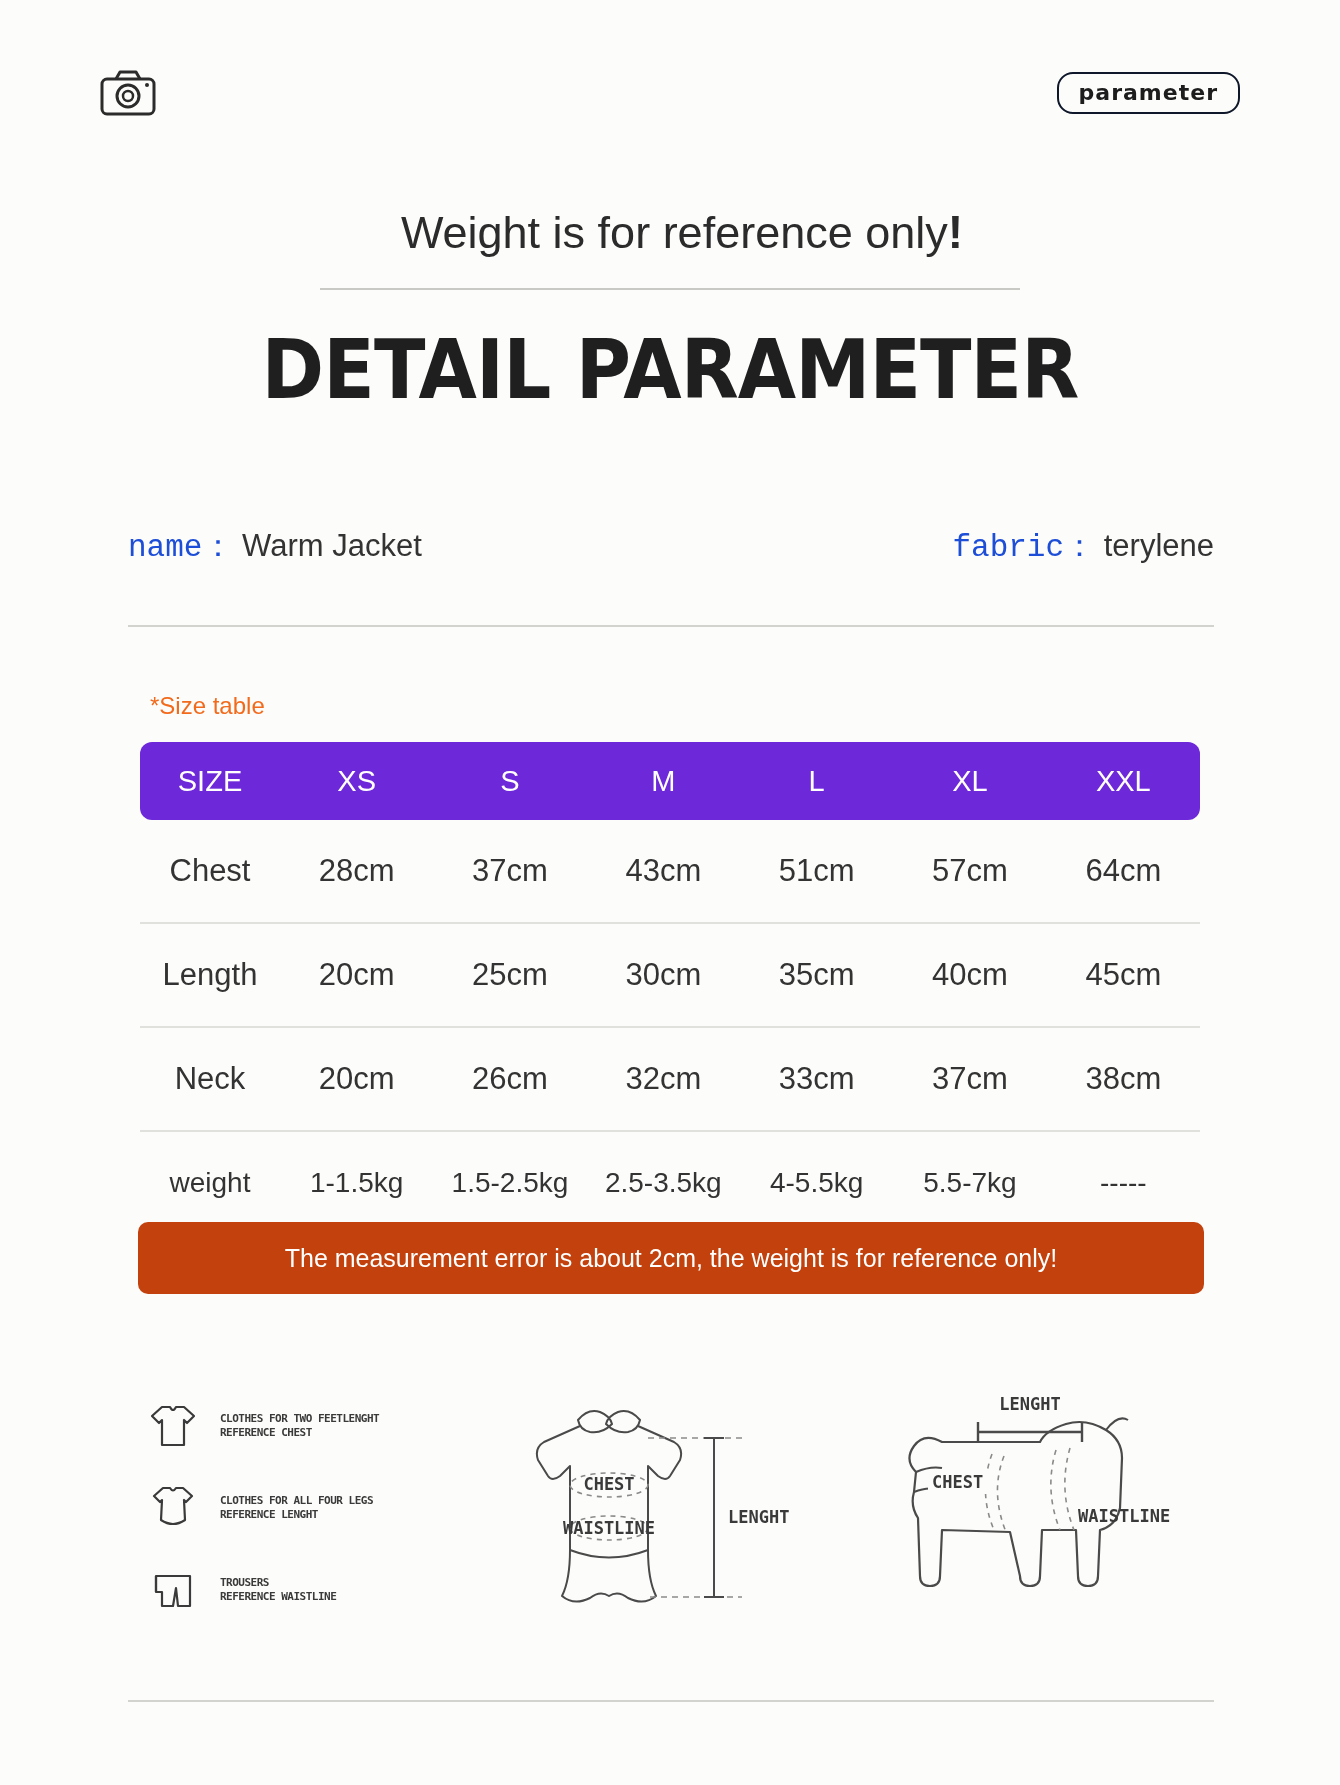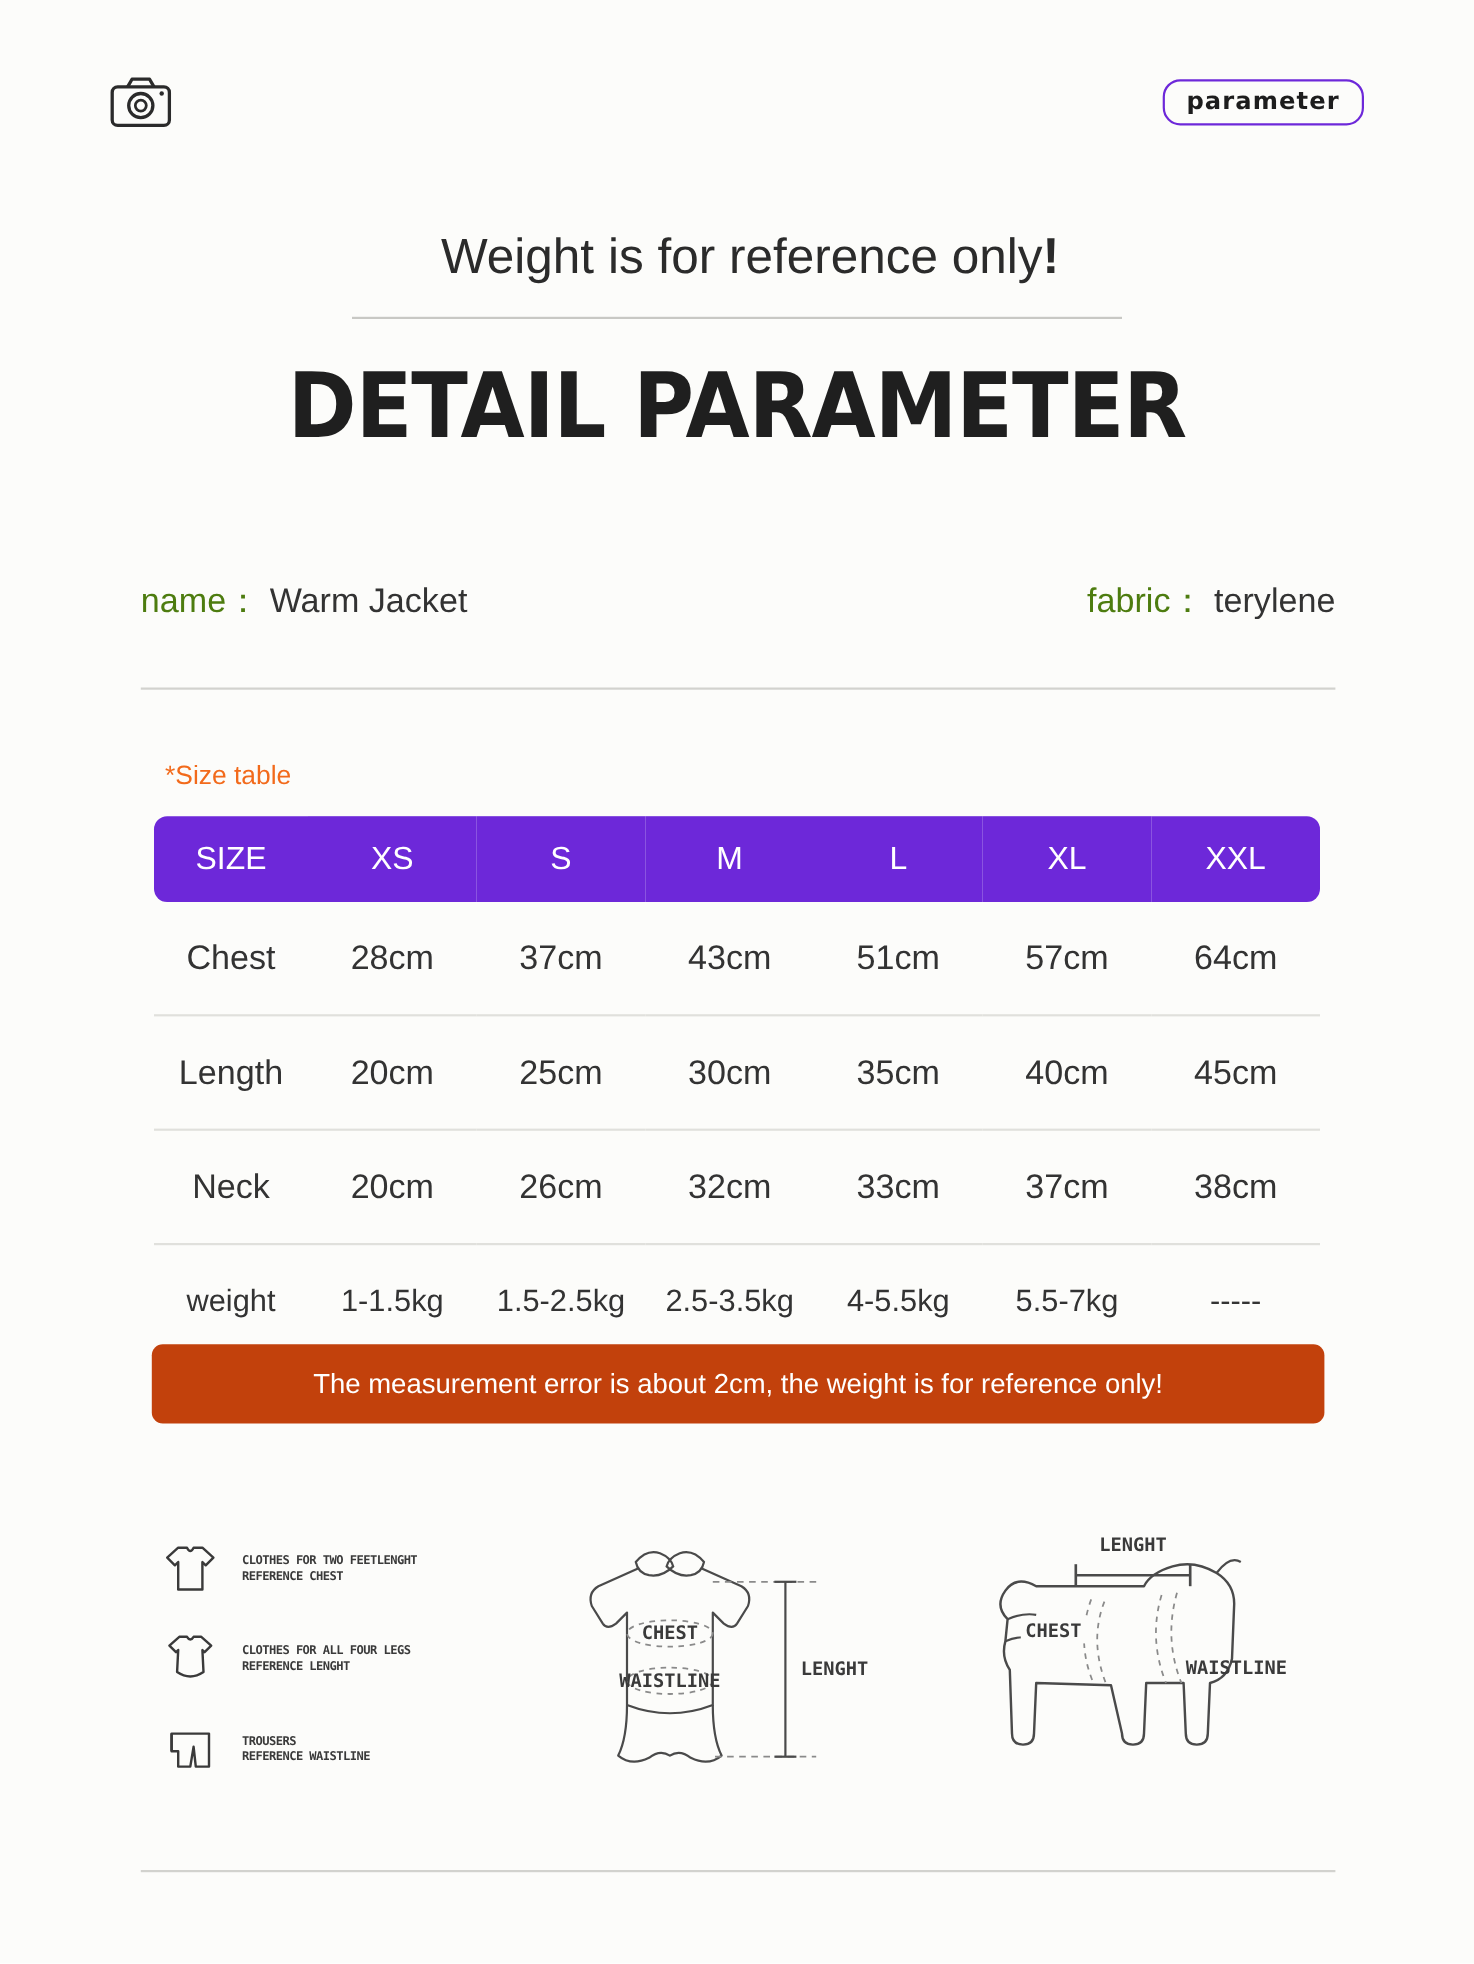--- a/index.html
+++ b/index.html
@@ -34,21 +34,21 @@
     position: absolute;
     left: 100px;
     top: 8px;
     width: 56px;
     height: 46px;
   }
   .parameter-pill {
     position: absolute;
     right: 100px;
     top: 10px;
-    border: 2px solid #6d28d9;
+    border: 2px solid #0f172a;
     border-radius: 16px;
     padding: 6px 20px 7px 20px;
     font-size: 22px;
     font-weight: bold;
     letter-spacing: 1px;
     color: #1d1d1d;
     background: #fcfcfa;
     font-family: "DejaVu Sans", sans-serif;
   }
 
@@ -93,21 +93,21 @@
   .meta-row {
     position: absolute;
     top: 525px;
     left: 128px;
     width: 1086px;
     display: flex;
     justify-content: space-between;
     font-size: 31px;
     color: #333;
   }
-  .meta-item .label { color: #4d7c0f; }
+  .meta-item .label { color: #1d4ed8; font-family: Liberation Mono, monospace; }
   .meta-item .value { color: #333; }
   .rule-meta {
     position: absolute;
     top: 625px;
     left: 128px;
     width: 1086px;
     height: 2px;
     background: #d2d2ce;
   }
 

